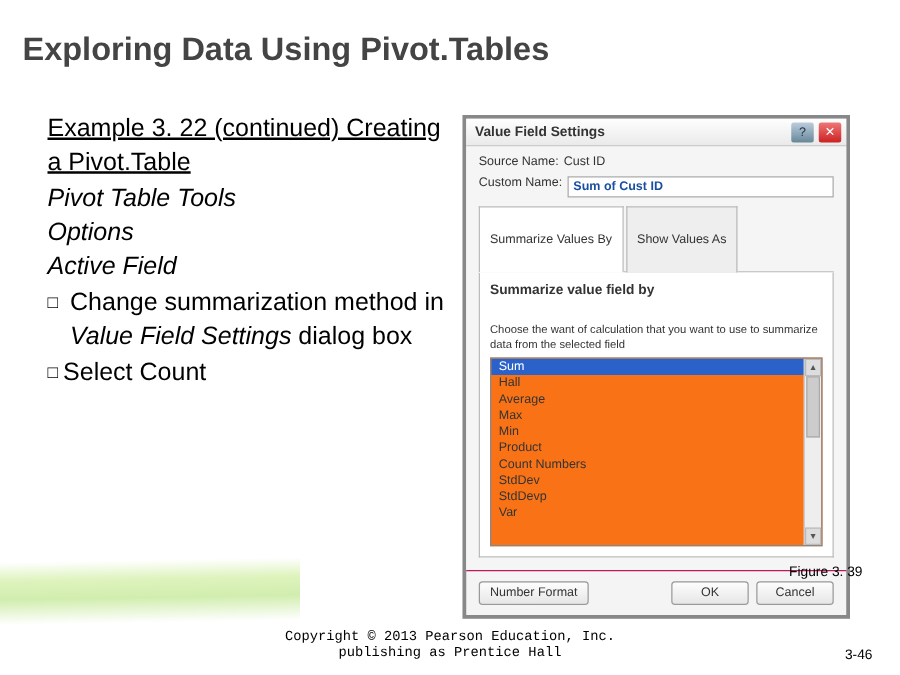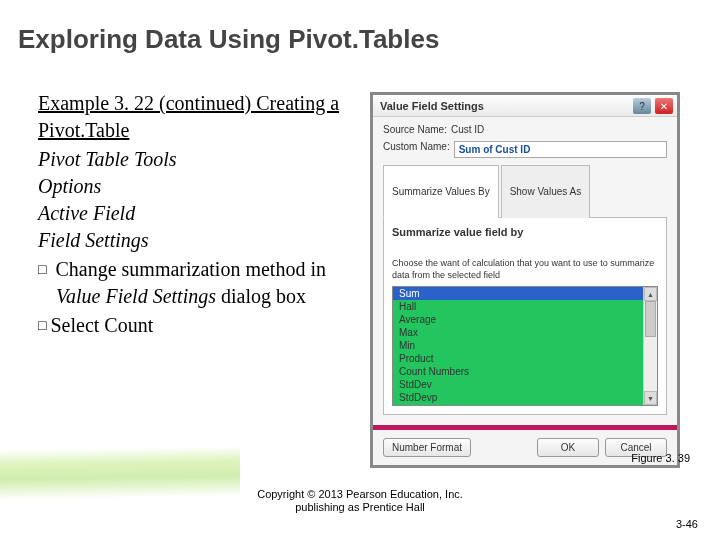--- a/index.html
+++ b/index.html
@@ -20,21 +20,20 @@
     color: #444;
   }
   .content {
     position: absolute;
     top: 90px;
     left: 38px;
     width: 330px;
     font-size: 20px;
     line-height: 1.35;
     color: #000;
-    font-family: Liberation Serif, serif;
   }
   .ex-title { text-decoration: underline; margin-bottom: 2px; }
   .italic { font-style: italic; }
   .bullet { display:block; padding-left:18px; text-indent:-18px; margin-top:2px;}
   .bullet::before { content: "□"; font-size:14px; margin-right:4px; position:relative; top:-2px;}
   
   .dialog {
     position: absolute;
     top: 92px;
     left: 370px;
@@ -62,50 +61,49 @@
   .src-row{ display:flex; gap:4px; align-items:flex-start; margin-bottom:6px;}
   .lbl{ color:#333;}
   .val{ color:#333;}
   .input-line{ flex:1; border:1px solid #aaa; background:#fff; padding:2px 4px; font-weight:bold; color:#1a4fa0; font-size:10px;}
   .tabs{ display:flex; border-bottom:1px solid #bbb; margin-top:4px;}
   .tab{ padding:20px 8px; font-size:10px; color:#333; background:#eee; border:1px solid #bbb; border-bottom:none; margin-right:2px; position:relative; top:1px;}
   .tab.active{ background:#fff; font-weight:normal; border-bottom:1px solid #fff;}
   .tab-panel{ border:1px solid #bbb; border-top:none; background:#fff; padding:8px;}
   .panel-hdr{ font-weight:bold; font-size:11px; color:#333; margin-bottom:20px;}
   .panel-sub{ font-size:9px; color:#333; margin-bottom:5px; line-height:1.3;}
-  .listbox{ border:1px solid #888; background:#22c55e; height:120px; overflow:hidden; position:relative;}
+  .listbox{ border:1px solid #888; background:#f97316; height:151px; overflow:hidden; position:relative;}
   .list-inner{ padding:0; font-size:10px;}
   .list-item{ padding:1px 6px; color:#333;}
   .list-item.sel{ background:#2a62c9; color:#fff;}
   .scrollbar{ position:absolute; right:0; top:0; bottom:0; width:14px; background:#eee; border-left:1px solid #ccc;}
   .sb-btn{ height:14px; background:#ddd; border:1px solid #bbb; display:flex;align-items:center;justify-content:center; font-size:7px; color:#555;}
   .sb-track{ position:absolute; top:14px; bottom:14px; left:0; right:0;}
   .sb-thumb{ position:absolute; top:0; left:1px; right:1px; height:40%; background:#ccc; border:1px solid #aaa;}
-  .dlg-footer{ display:flex; justify-content:flex-end; gap:6px; padding:8px 10px; border-top:5px solid #be185d; align-items:center;}
+  .dlg-footer{ display:flex; justify-content:flex-end; gap:6px; padding:8px 10px; border-top:1px solid #be185d; align-items:center;}
   .footer-left{ margin-right:auto;}
   .dbtn{ min-width:62px; padding:3px 8px; background:linear-gradient(#fdfdfd,#e6e6e6); border:1px solid #999; border-radius:3px; font-size:10px; color:#333; text-align:center;}
   
   .fig-caption{ position:absolute; top:452px; right:30px; font-size:11px; color:#000;}
-  .copyright{ position:absolute; bottom:26px; left:0; right:0; text-align:center; font-size:11px; color:#000; line-height:1.2;}
+  .copyright{ position:absolute; bottom:10px; left:0; right:0; text-align:center; font-size:11px; color:#000; line-height:1.2;font-family:Liberation Mono, monospace;}
   .page-num{ position:absolute; bottom:10px; right:22px; font-size:11px; color:#000;}
   .accent-stripe{ position:absolute; left:0; bottom:42px; width:240px; height:50px; background:linear-gradient(180deg, rgba(200,235,145,0) 0%, rgba(200,235,145,0.6) 30%, rgba(190,230,140,0.7) 60%, rgba(190,230,140,0) 100%); transform:skewY(-1deg); pointer-events:none;}
 </style>
 </head>
 <body>
 
 <div class="accent-stripe"></div>
 
 <div class="title">Exploring Data Using Pivot.Tables</div>
 
 <div class="content">
   <div class="ex-title">Example 3. 22 (continued) Creating a Pivot.Table</div>
   <div class="italic">Pivot Table Tools</div>
   <div class="italic">Options</div>
   <div class="italic">Active Field</div>
-  <div class="italic">Field Settings</div>
   <span class="bullet">
     <span>Change summarization method in </span><span class="italic">Value Field Settings</span><span> dialog box</span>
   </span>
   <span class="bullet">Select Count</span>
 </div>
 
 <div class="dialog">
   <div class="dlg-titlebar">
     <span class="t">Value Field Settings</span>
     <div class="win-btn help-btn">?</div>

